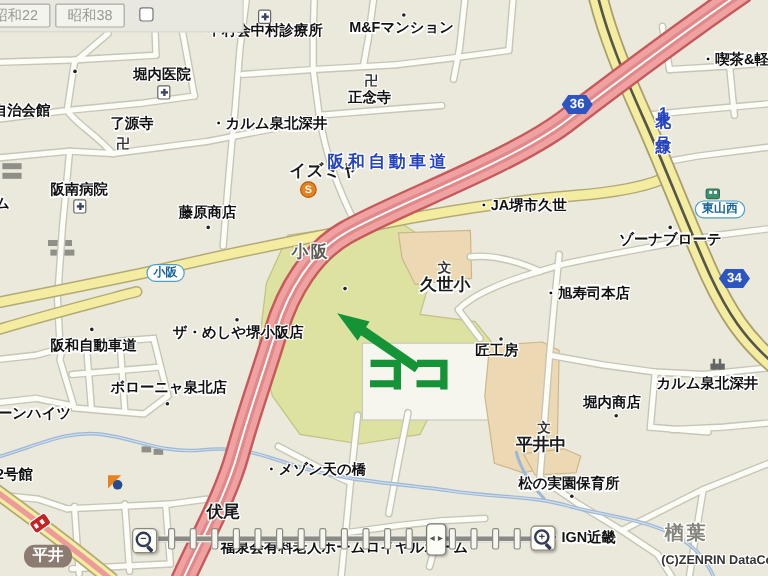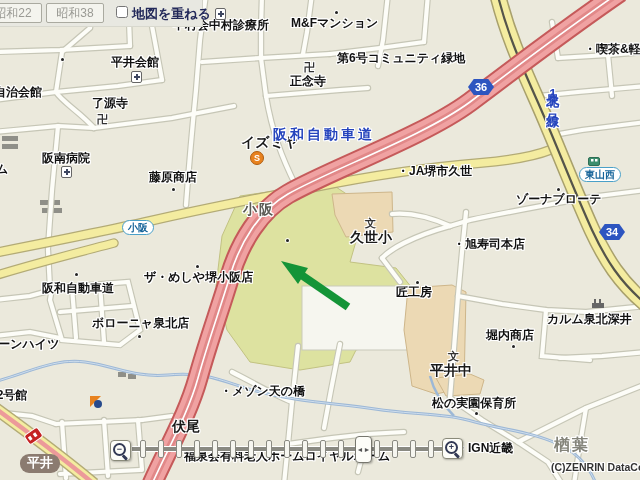--- a/index.html
+++ b/index.html
@@ -261,25 +261,25 @@
       <path d="M620,-8 C565,30 512,70 470,102 C424,136 330,170 288,194 C260,210 240,242 230,276 C219,312 208,342 198,378 C188,414 168,448 152,484" stroke="#c55a5a" stroke-width="21"></path>
       <path d="M620,-8 C565,30 512,70 470,102 C424,136 330,170 288,194 C260,210 240,242 230,276 C219,312 208,342 198,378 C188,414 168,448 152,484" stroke="#f0a2a2" stroke-width="17"></path>
       <path d="M620,-8 C565,30 512,70 470,102 C424,136 330,170 288,194 C260,210 240,242 230,276 C219,312 208,342 198,378 C188,414 168,448 152,484" stroke="#e18888" stroke-width="7"></path>
       <path d="M620,-8 C565,30 512,70 470,102 C424,136 330,170 288,194 C260,210 240,242 230,276 C219,312 208,342 198,378 C188,414 168,448 152,484" stroke="#ffffff" stroke-width="1.6"></path>
     </g>
   </svg>
 
   <div id="labels">
       <div class="lbl poi" style="left: 173px; top: 19px;">中村会中村診療所</div>
       <div class="lbl poi" style="left: 291px; top: 17px;">M&amp;Fマンション</div>
-      <div class="lbl poi" style="left: 111px; top: 56px;">平井会館</div>
+      <div class="lbl poi" style="left: 111px; top: 56px;">堀内医院</div>
       <div class="lbl poi" style="left: -6px; top: 86px;">自治会館</div>
       <div class="lbl poi" style="left: 92px; top: 97px;">了源寺</div>
+      <div class="lbl poi" style="left: 176px; top: 97px;">・カルム泉北深井</div>
       <div class="lbl poi" style="left: 290px; top: 75px; font-family: Liberation Serif, serif;">正念寺</div>
-      <div class="lbl poi" style="left: 337px; top: 52px;">第6号コミュニティ緑地</div>
       <div class="lbl poi" style="left: 584px; top: 43px;">・喫茶&amp;軽</div>
       <div class="lbl poi-lg" style="left: 241px; top: 135px;">イズミヤ</div>
       <div class="lbl poi" style="left: 385px; top: 165px; margin-left: 12px;">・JA堺市久世</div>
       <div class="lbl poi" style="left: 516px; top: 193px;">ゾーナブローテ</div>
       <div class="lbl poi" style="left: 149px; top: 171px;">藤原商店</div>
       <div class="lbl poi" style="left: 42px; top: 152px;">阪南病院</div>
       <div class="lbl poi" style="left: -4px; top: 163px;">ム</div>
       <div class="lbl poi" style="left: 42px; top: 282px;">阪和自動車道</div>
       <div class="lbl poi" style="left: 144px; top: 271px;">ザ・めしや堺小阪店</div>
       <div class="lbl poi" style="left: 92px; top: 317px;">ボローニャ泉北店</div>
@@ -331,26 +331,26 @@
       <div class="icon icon-store" style="left: 90px; top: 396px;"></div>
     </div>
 
   <svg id="annot" width="640" height="480" viewBox="0 0 640 480">
     <line x1="348" y1="307" x2="300" y2="274" stroke="#149437" stroke-width="8"></line>
     <polygon points="281,261 308,268 298,284" fill="#149437"></polygon>
   </svg>
   <div id="park-box">
     <span class="lbl">原池公園</span>
   </div>
+  <div id="koko" style="z-index:15;">ココ</div>
 
   <div id="toolbar">
     <button id="btn-showa22">昭和22</button>
     <button id="btn-showa38">昭和38</button>
     <input type="checkbox" id="overlay-check" style="">
-    <label id="overlay-label" for="overlay-check">地図を重ねる</label>
   </div>
 
   <div id="slider">
     <div id="track"></div>
     <div id="ticks">
         <div class="tick" style="left: 140px;"></div>
         <div class="tick" style="left: 158px;"></div>
         <div class="tick" style="left: 176px;"></div>
         <div class="tick" style="left: 194px;"></div>
         <div class="tick" style="left: 212px;"></div>

